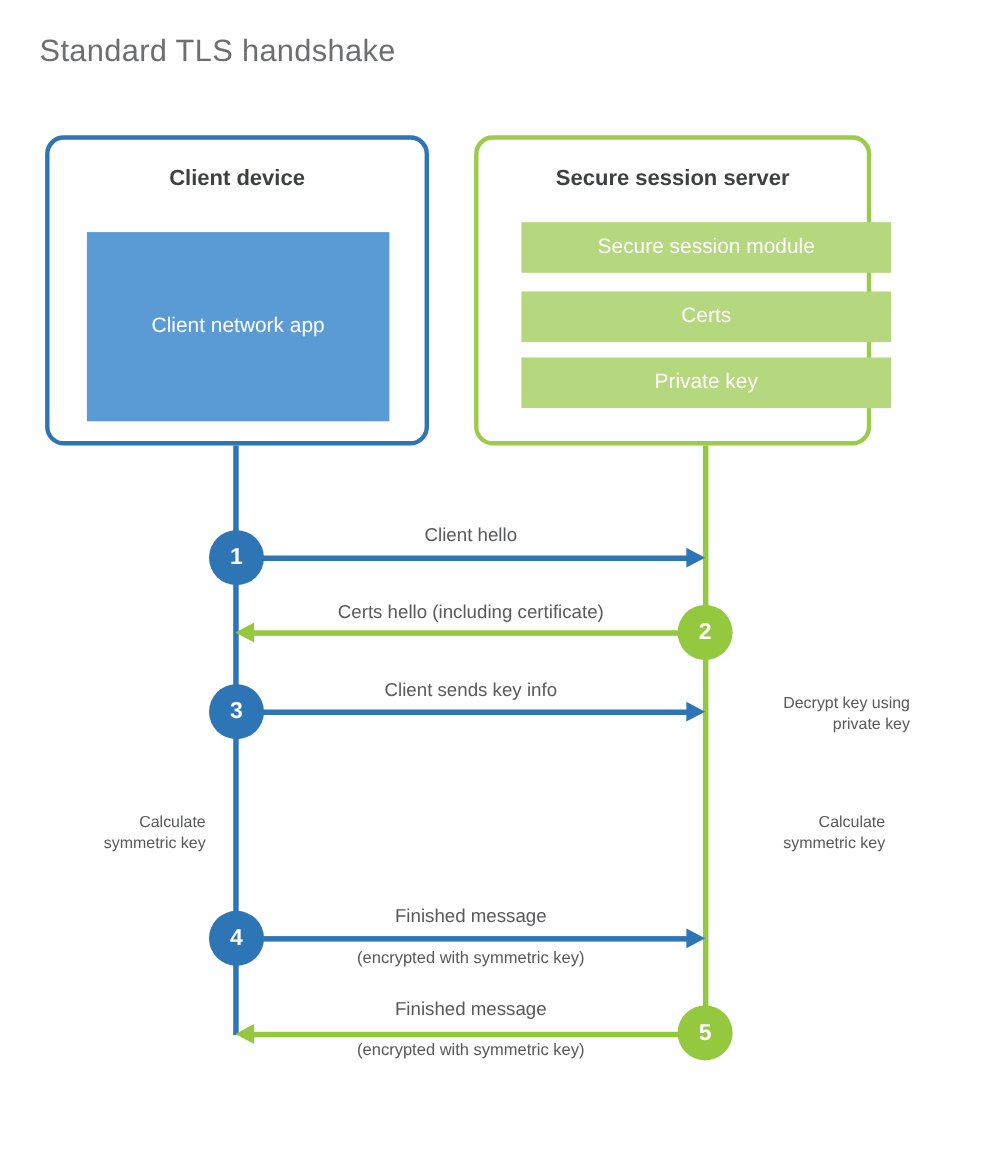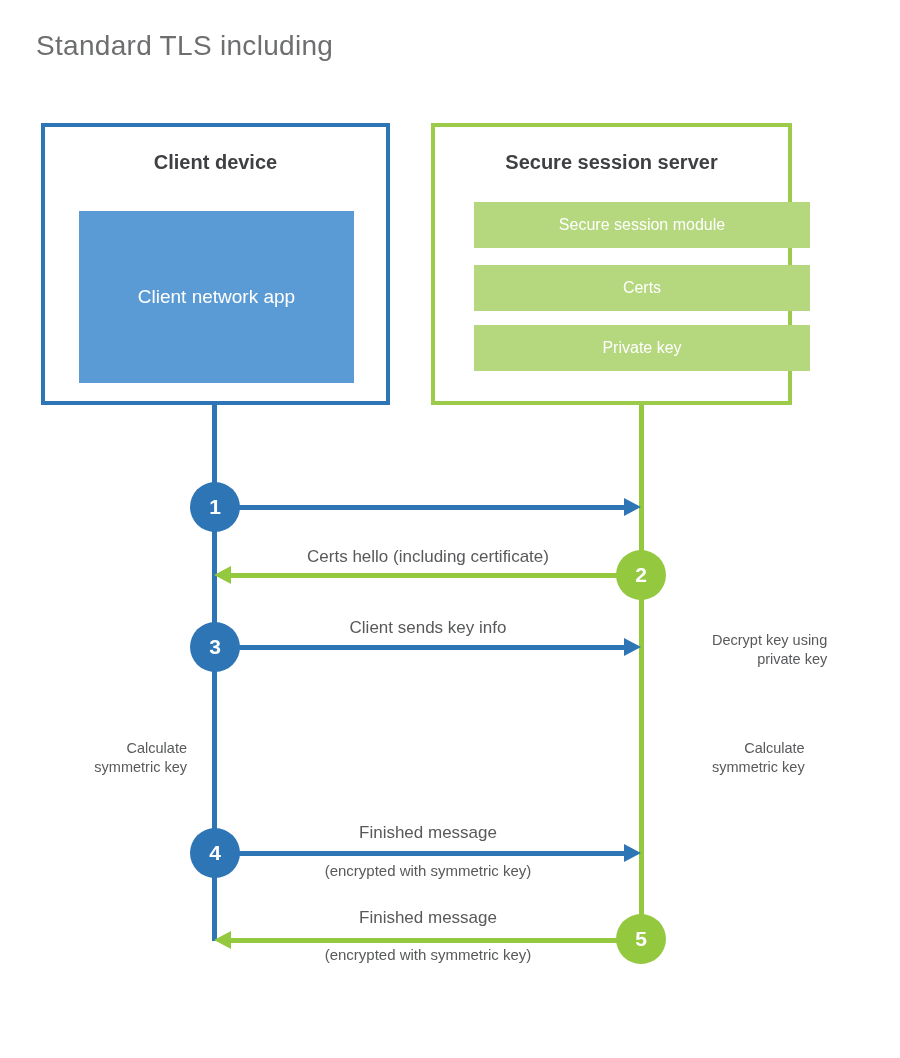--- a/index.html
+++ b/index.html
@@ -15,21 +15,21 @@
 
   .page-title {
     left: 36px; top: 30px;
     font-size: 28px;
     font-weight: 300;
     color: #6d6e70;
     letter-spacing: 0.3px;
   }
 
   
-  .actor-box { box-sizing: border-box; background: #ffffff; }
+  .actor-box { box-sizing: border-box; background: #ffffff; border-radius: 17px; }
   .client-box {
     left: 41px; top: 123px; width: 349px; height: 282px;
     border: 4px solid #2e75b6;
   }
   .server-box {
     left: 431px; top: 123px; width: 361px; height: 282px;
     border: 4px solid #9ccb4c;
   }
   .actor-title {
     position: absolute; left: 0; right: 0; top: 24px;
@@ -41,21 +41,21 @@
     background: #5b9bd5;
     display: flex; align-items: center; justify-content: center;
     text-align: center;
     color: #ffffff; font-size: 19px; line-height: 1.5;
     padding: 0 40px; box-sizing: border-box; margin-top: 12px;
   }
   .server-bar {
     position: absolute; left: 39px; width: 336px; height: 46px;
     background: #b5d77e;
     display: flex; align-items: center; justify-content: center;
-    color: #ffffff; font-size: 16px; text-align: center;
+    color: #ffffff; font-size: 19px; text-align: center;
   }
   .bar-1 { top: 75px; }
   .bar-2 { top: 138px; }
   .bar-3 { top: 198px; }
 
   
   .lifeline { width: 5px; top: 405px; height: 536px; }
   .lifeline-blue { left: 212px; background: #2e75b6; }
   .lifeline-green { left: 639px; background: #94c83e; }
 
@@ -89,37 +89,38 @@
     white-space: pre-line;
   }
   .note-right { left: 712px; text-align: right; }
   .note-left { left: 58px; width: 129px; text-align: right; }
 </style>
 </head>
 <body>
 
 <div id="canvas">
 
-  <div class="abs page-title">Standard TLS including</div>
+  <div class="abs page-title">Standard TLS handshake</div>
 
   <div class="abs actor-box client-box">
     <div class="actor-title">Client device</div>
     <div class="app-box">Client network app</div>
   </div>
 
   <div class="abs actor-box server-box">
     <div class="actor-title">Secure session server</div>
     <div class="server-bar bar-1">Secure session module</div>
     <div class="server-bar bar-2">Certs</div>
     <div class="server-bar bar-3">Private key</div>
   </div>
 
   <div class="abs lifeline lifeline-blue"></div>
   <div class="abs lifeline lifeline-green"></div>
 
+  <div class="abs msg-label" style="top:477px">Client hello</div>
   <div class="abs msg-line blue" style="top:505px"></div>
   <div class="abs ah ah-right" style="top:498px"></div>
   <div class="abs step-circle step-blue" style="top:482px">1</div>
 
   <div class="abs msg-label" style="top:547px">Certs hello (including certificate)</div>
   <div class="abs msg-line green" style="top:573px"></div>
   <div class="abs ah ah-left" style="top:566px"></div>
   <div class="abs step-circle step-green" style="top:550px">2</div>
 
   <div class="abs msg-label" style="top:618px">Client sends key info</div>

